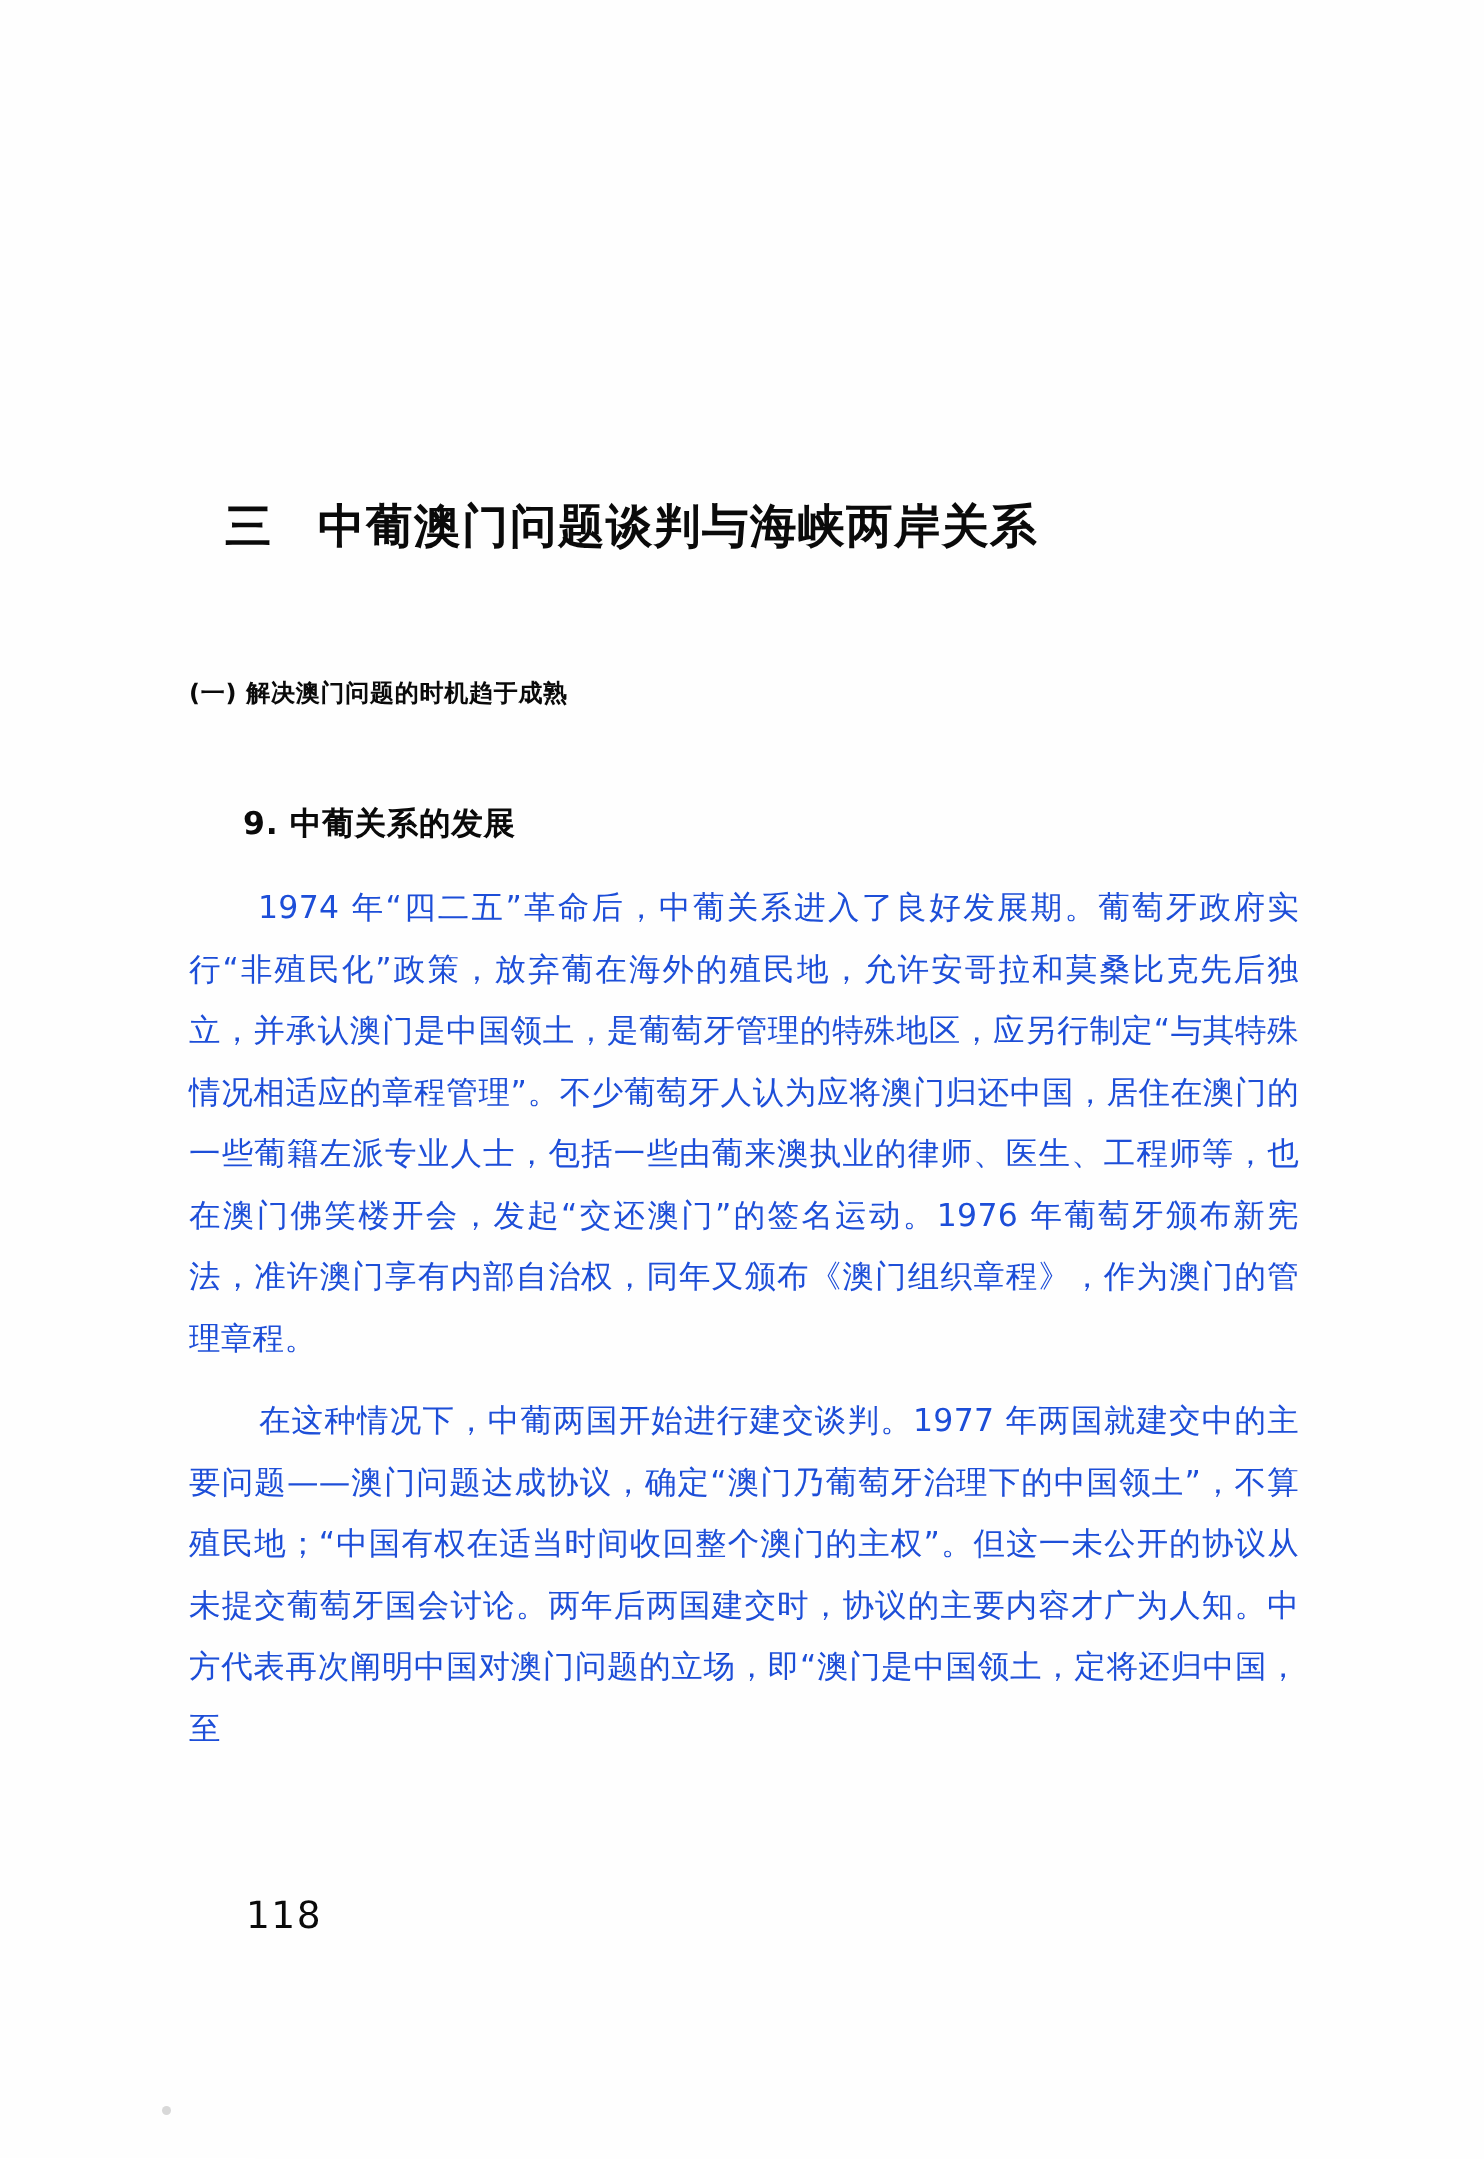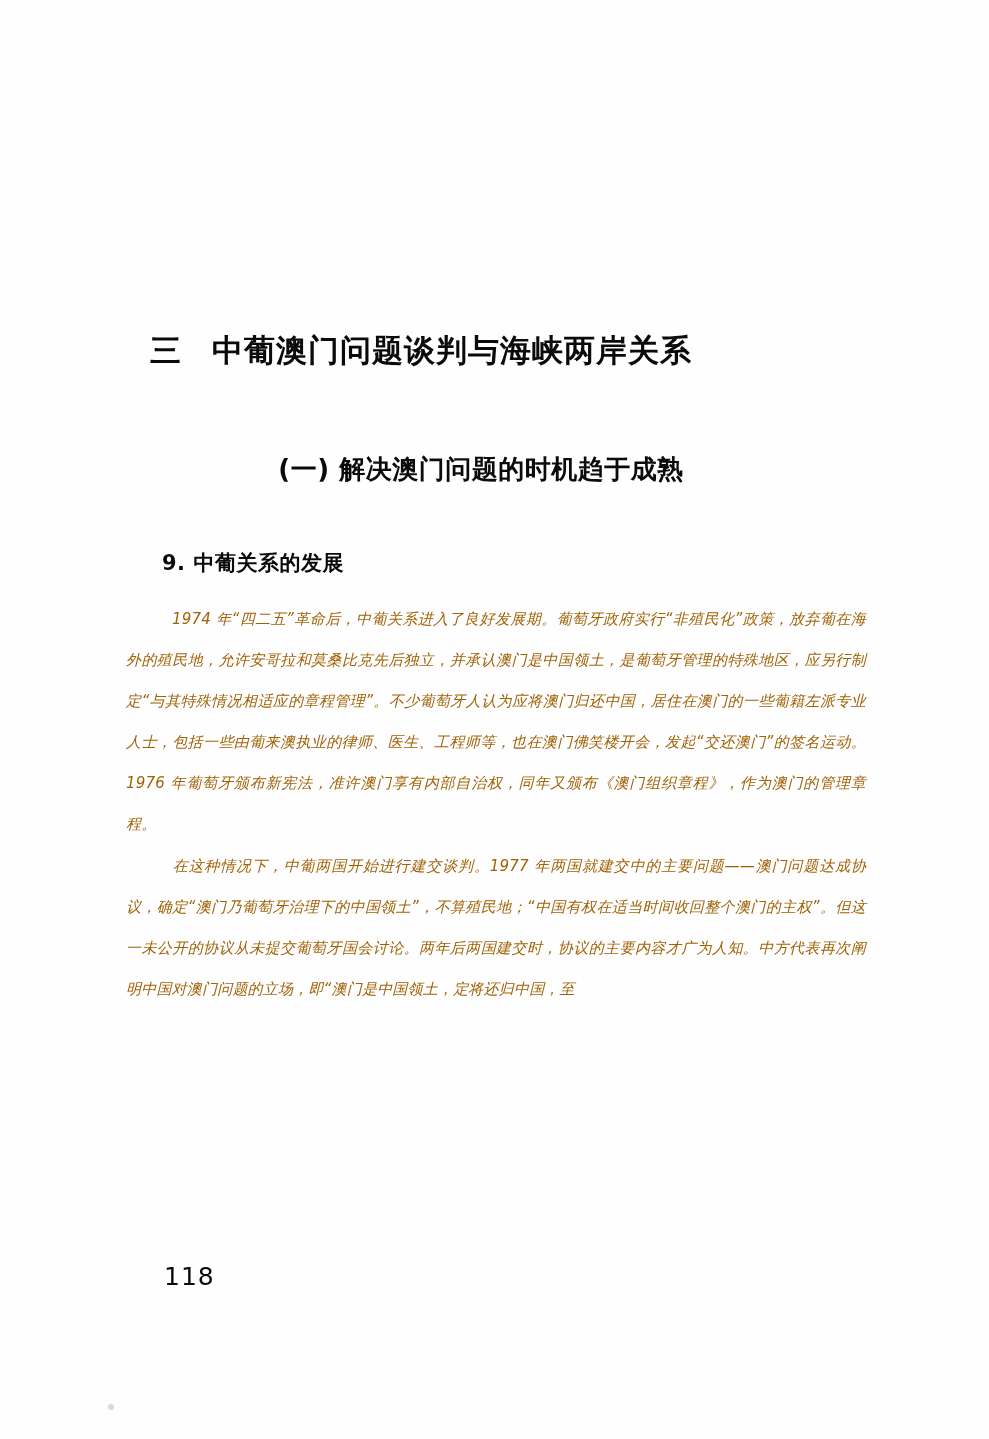--- a/index.html
+++ b/index.html
@@ -30,46 +30,44 @@
     color: #0a0a0a;
     margin: 0 0 0 24px;
     white-space: nowrap;
   }
   .section-title .num {
     margin-right: 30px;
   }
   .subsection-title {
     font-family: "DejaVu Sans", "Liberation Sans", sans-serif;
     font-weight: 700;
-    font-size: 26px;
+    font-size: 16px;
     letter-spacing: 0.5px;
-    text-align: center;
     margin: 80px 0 0 0;
     padding-right: 30px;
   }
   .item-title {
     font-family: "DejaVu Sans", "Liberation Sans", sans-serif;
     font-weight: 700;
     font-size: 21px;
     letter-spacing: 0.5px;
     margin: 62px 0 0 36px;
   }
   .body-text {
     font-family: "DejaVu Sans", "Liberation Sans", sans-serif;
-    font-size: 15px;
+    font-size: 21px;
     line-height: 41px;
     letter-spacing: 0.2px;
     text-align: justify;
     text-justify: inter-ideograph;
     margin: 22px 0 0 0;
-    color: #a16207;
-    font-style: italic;
+    color: #1d4ed8;
   }
   .body-text.p2 {
-    margin-top: 1px;
+    margin-top: 14px;
   }
   .indent {
     display: inline-block;
     width: 46px;
   }
   .page-number {
     position: absolute;
     left: 148px;
     top: 1262px;
     font-family: "DejaVu Sans", "Liberation Sans", sans-serif;

